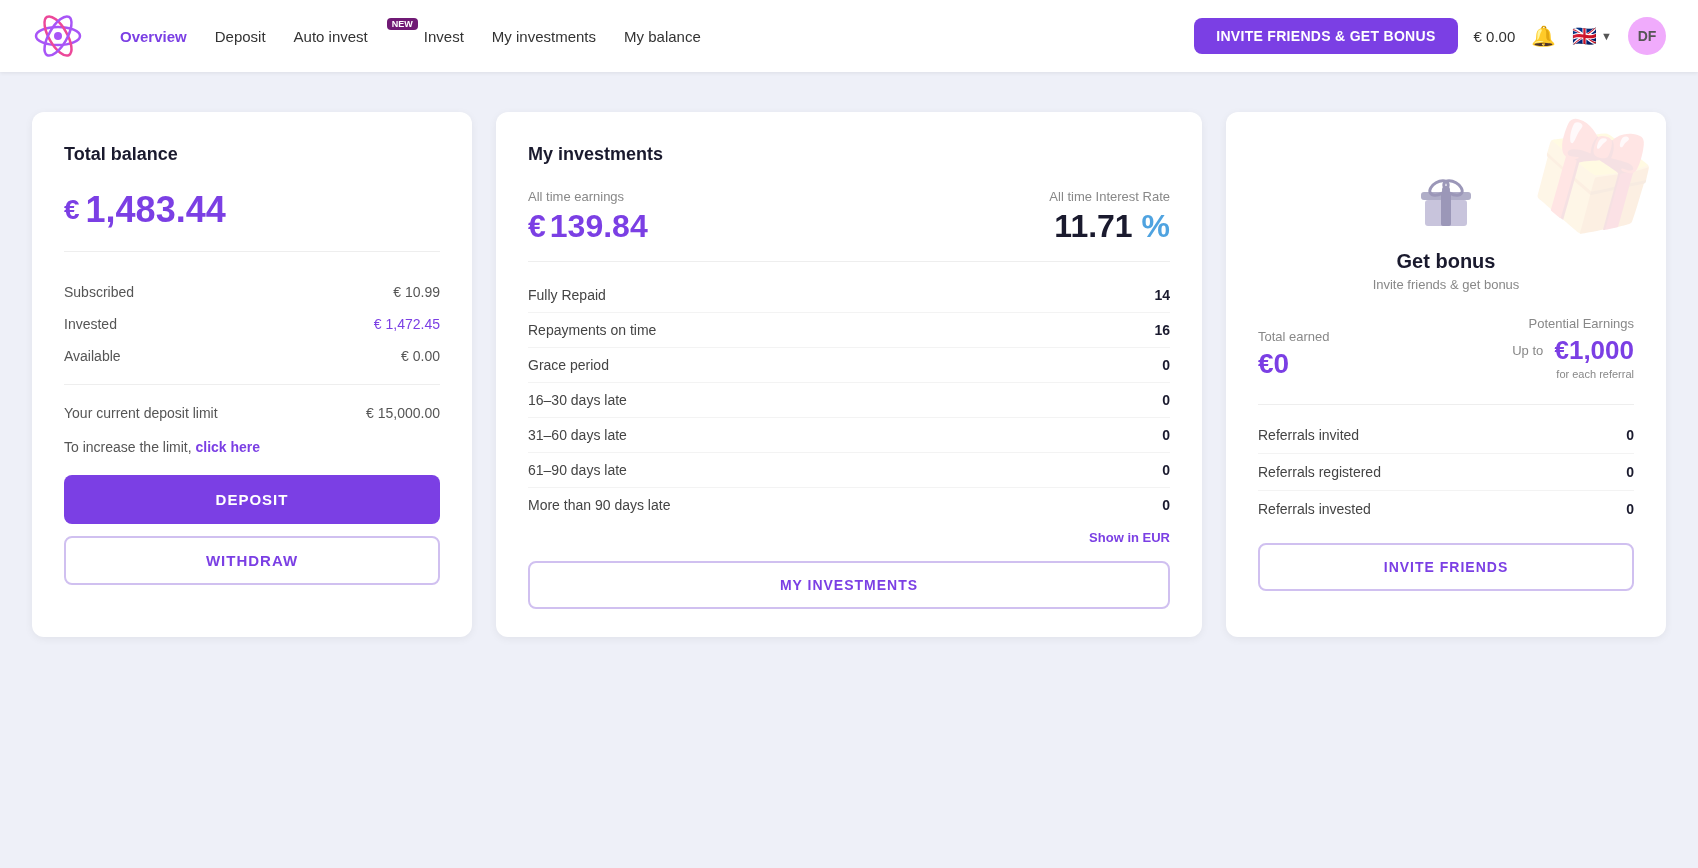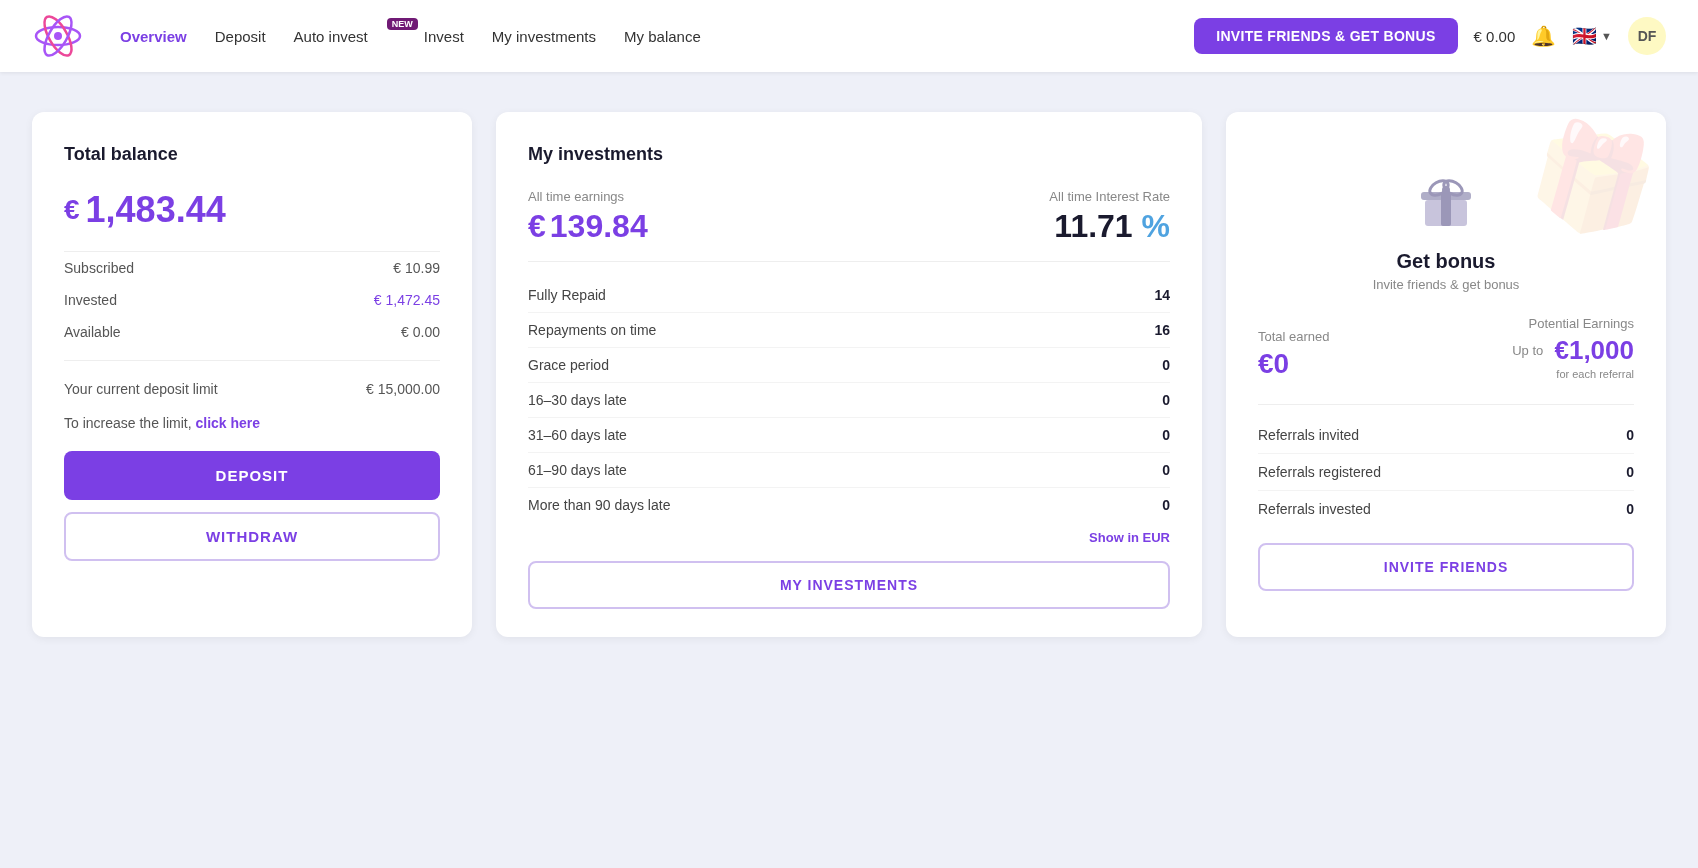--- a/index.html
+++ b/index.html
@@ -34,21 +34,21 @@
     .invite-btn {
       background: #7b3fe4; color: #fff; border: none; border-radius: 8px;
       padding: 10px 22px; font-size: 14px; font-weight: 700; cursor: pointer;
       letter-spacing: 0.3px;
     }
     .balance-amount { font-size: 15px; color: #333; font-weight: 500; }
     .bell-icon { font-size: 20px; color: #888; cursor: pointer; }
     .flag-wrap { display: flex; align-items: center; gap: 4px; cursor: pointer; font-size: 14px; color: #555; }
     .flag-emoji { font-size: 20px; }
     .user-avatar {
-      width: 38px; height: 38px; border-radius: 50%; background: #fef9c3;
+      width: 38px; height: 38px; border-radius: 50%; background: #f0abfc;
       display: flex; align-items: center; justify-content: center;
       font-size: 14px; font-weight: 700; color: #555; cursor: pointer;
     }
 
     
     .main-content {
       padding: 40px 32px;
       display: flex;
       gap: 24px;
       max-width: 1698px;
@@ -66,21 +66,21 @@
       font-size: 18px; font-weight: 700; color: #1a1a2e; margin-bottom: 24px;
     }
 
     
     .balance-card { flex: 0 0 440px; min-width: 360px; max-width: 480px; }
     .big-amount {
       font-size: 36px; font-weight: 700; color: #7b3fe4; margin-bottom: 20px;
       display: flex; align-items: center; gap: 6px;
     }
     .euro-sym { font-size: 28px; }
-    .balance-rows { border-top: 1px solid #eee; padding-top: 0; }
+    .balance-rows { border-top: 1px solid #eee; padding-top: 24px; }
     .balance-row {
       display: flex; justify-content: space-between; align-items: center;
       padding: 8px 0; font-size: 14px; color: #555;
     }
     .balance-row .val { color: #555; }
     .balance-row .val.purple { color: #7b3fe4; }
     .balance-divider { border: none; border-top: 1px solid #eee; margin: 4px 0; }
     .deposit-limit-section { margin-top: 8px; }
     .limit-link { color: #7b3fe4; text-decoration: none; cursor: pointer; font-weight: 600; }
     .deposit-btn {

